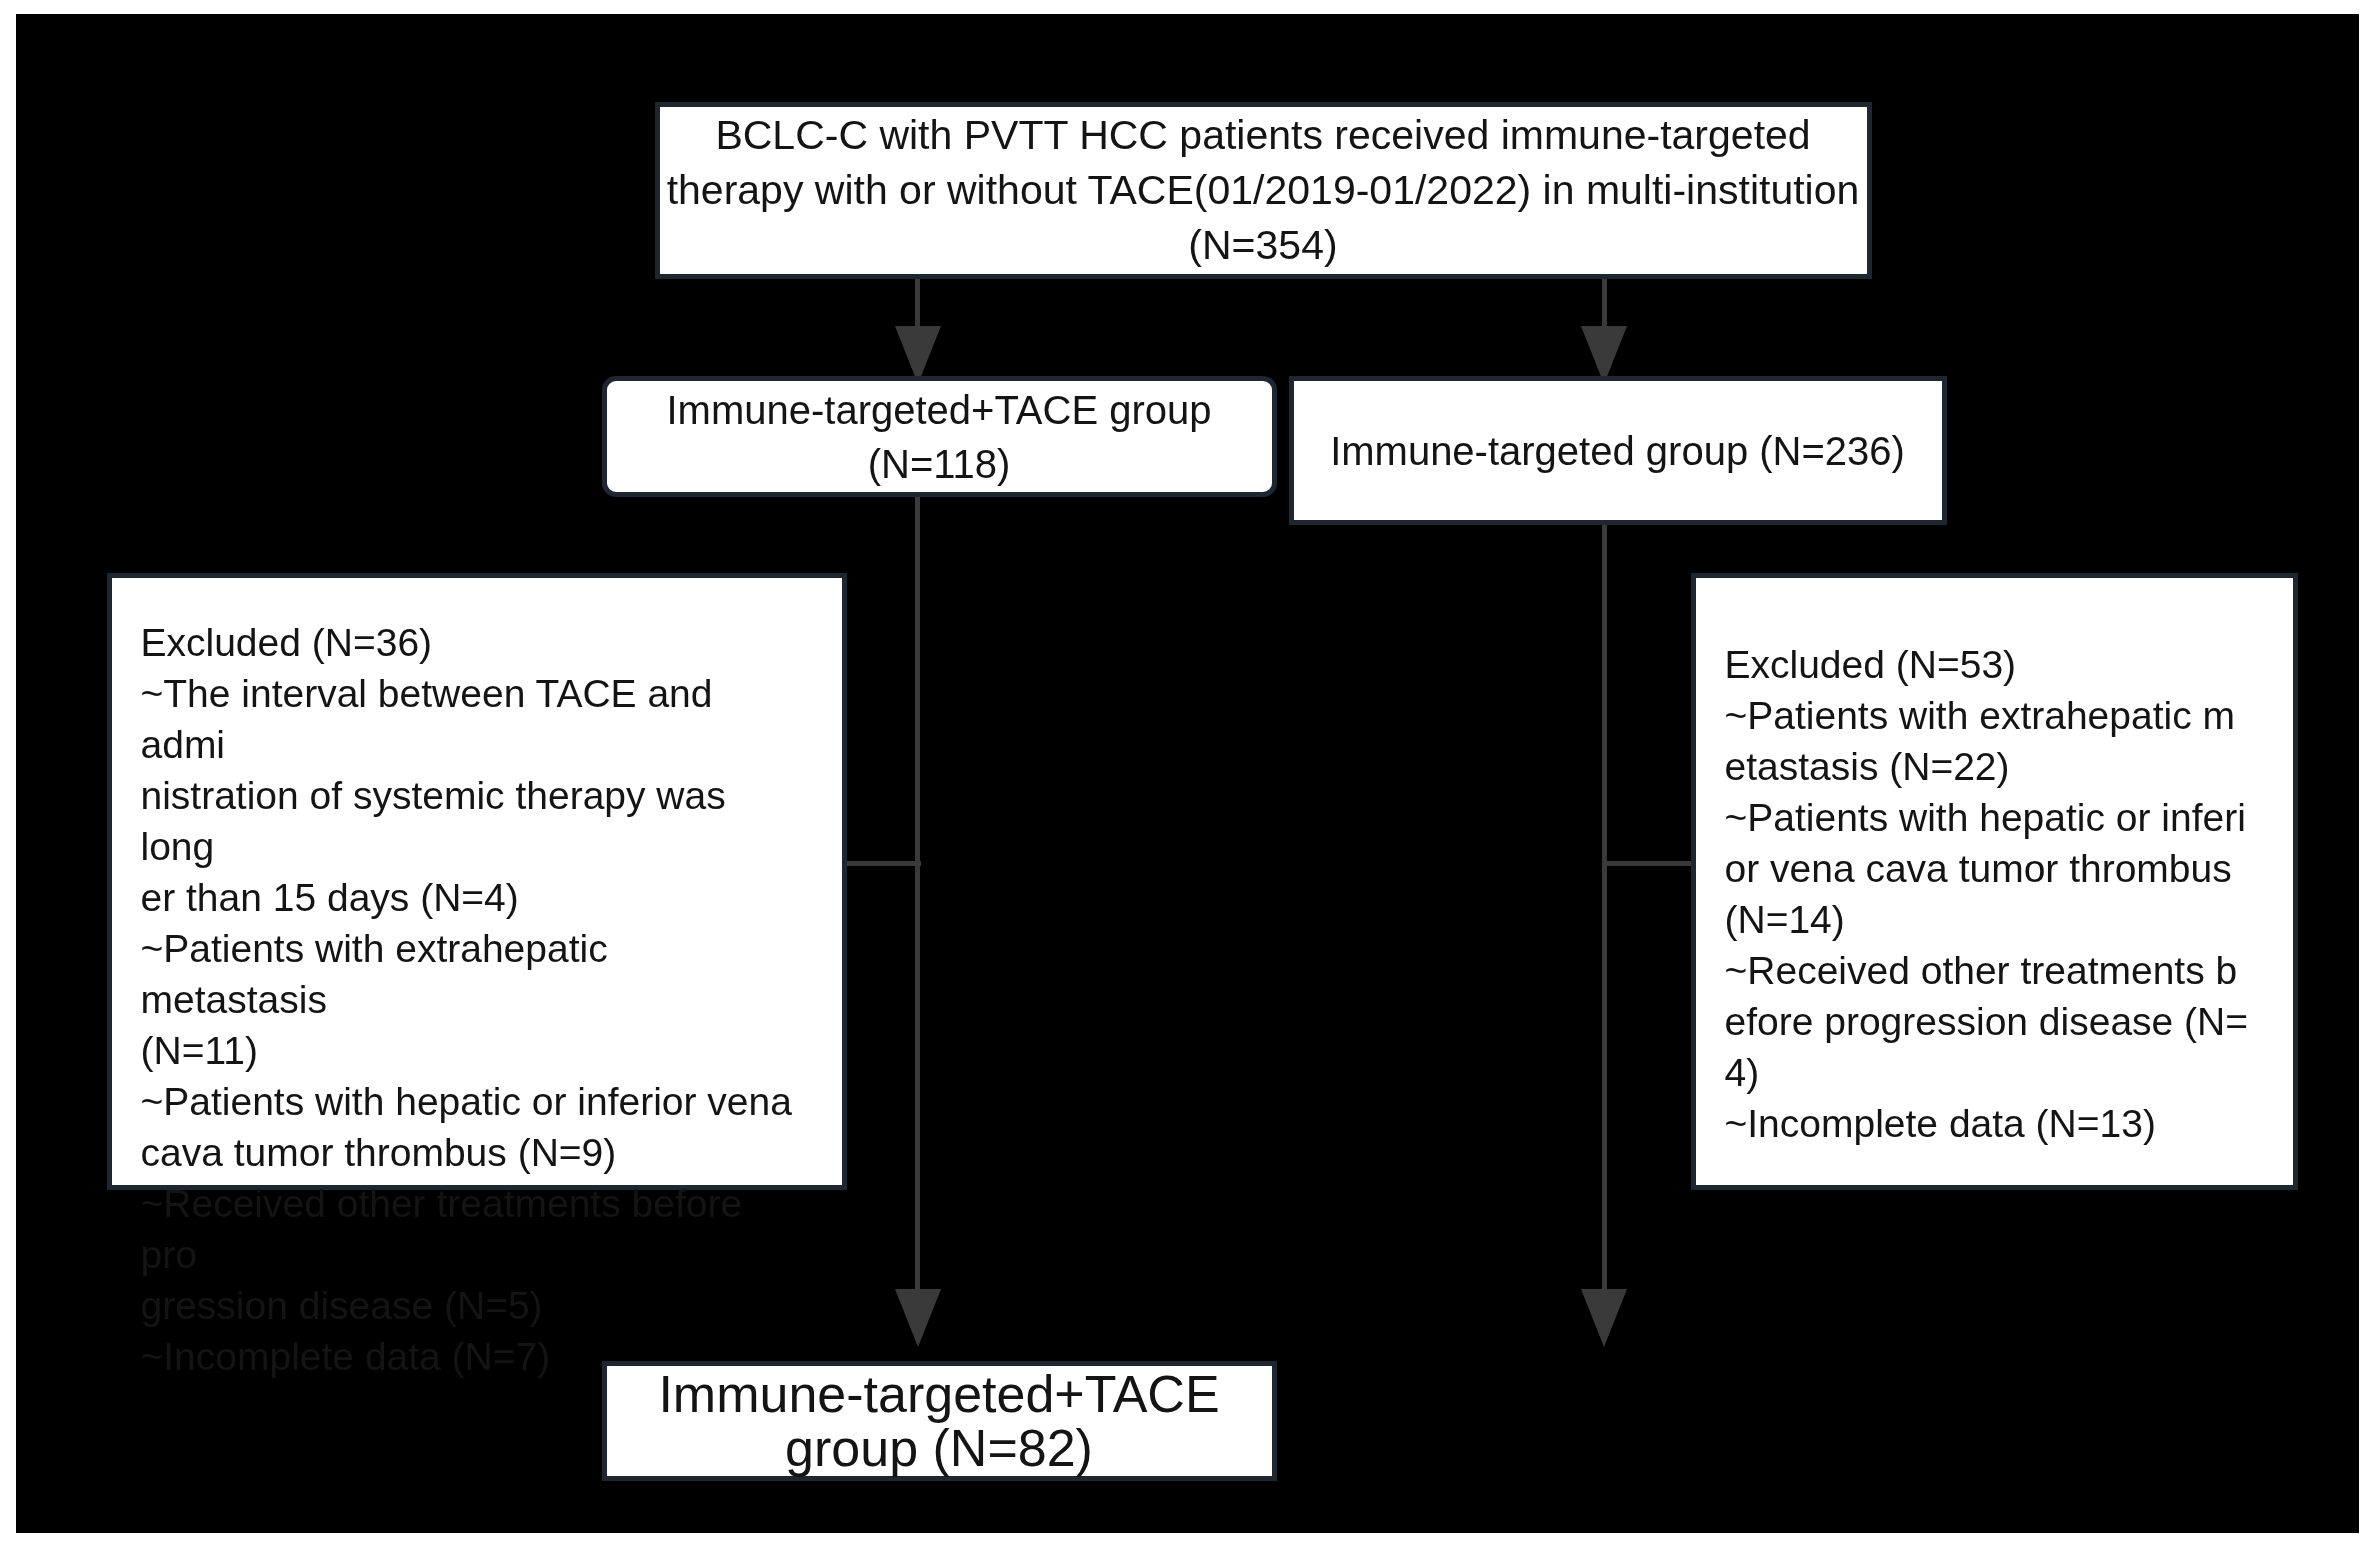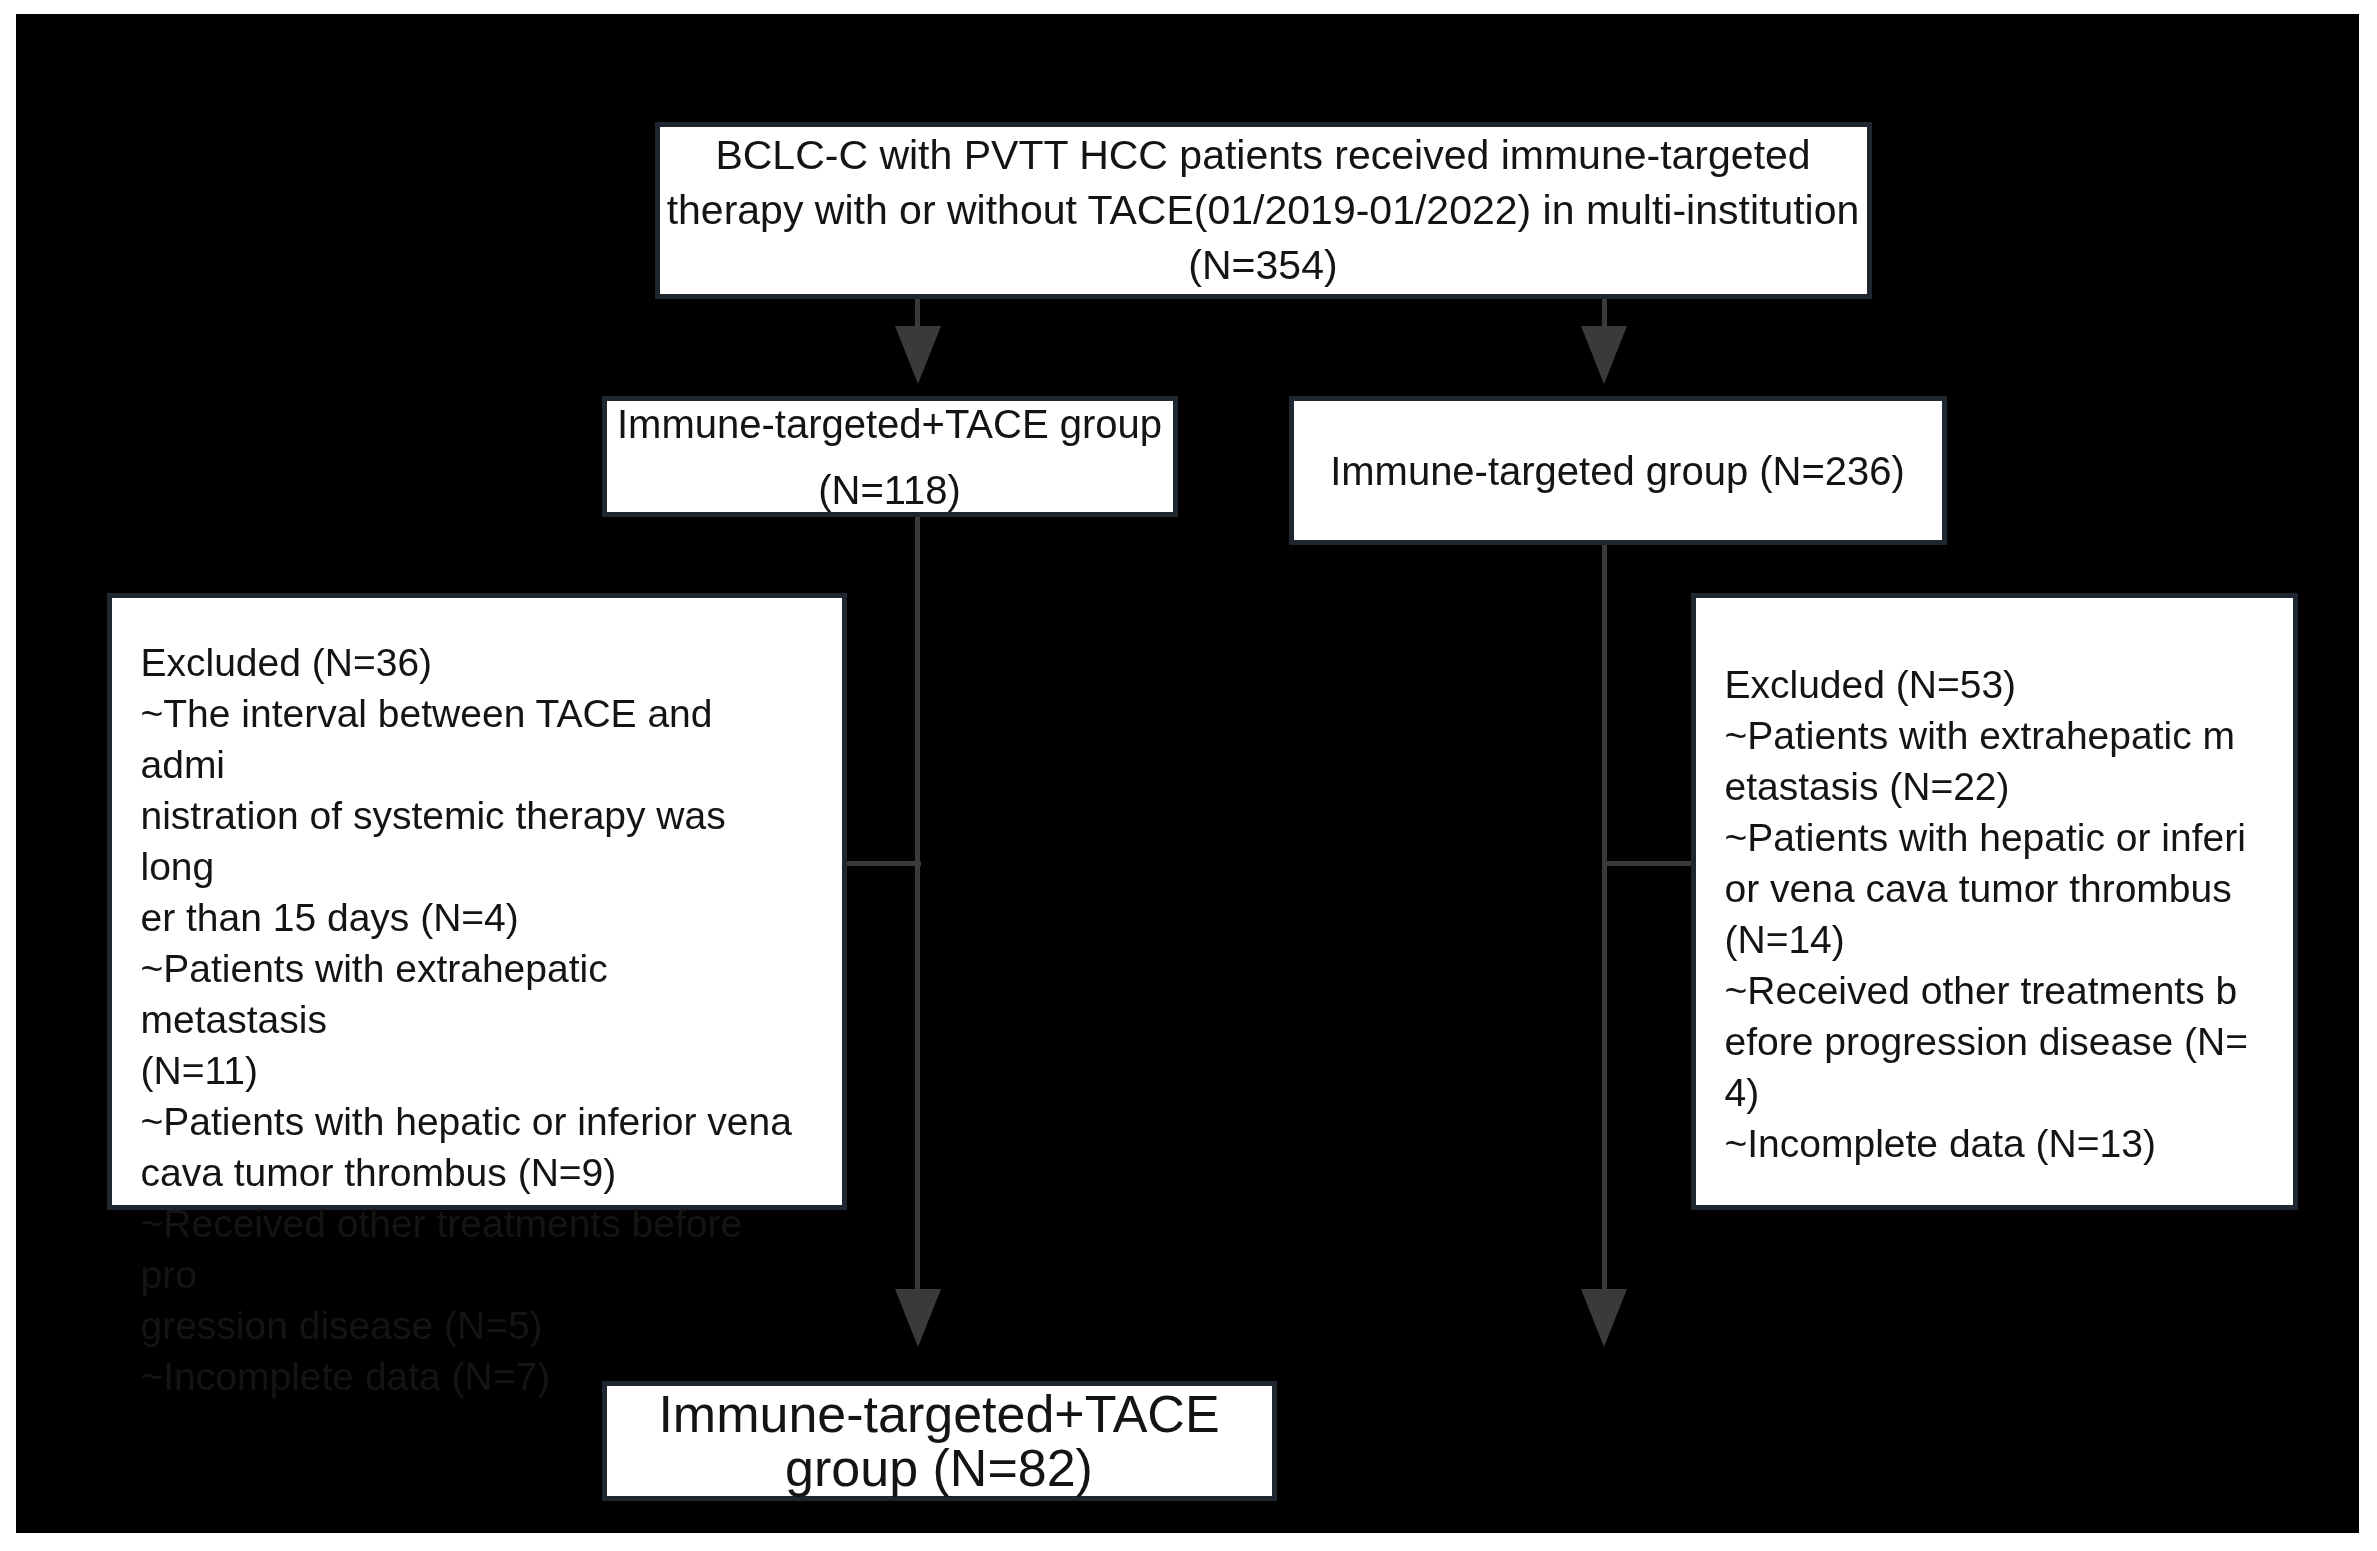--- a/index.html
+++ b/index.html
@@ -28,21 +28,20 @@
   }
   
   .box {
     position: absolute;
     background: #ffffff;
     border: 5px solid #1e2630;
     box-sizing: border-box;
     color: #141414;
     font-family: "Liberation Sans", sans-serif;
     z-index: 5;
-    margin-top: 20px;
   }
   .box .txt {
     display: block;
     white-space: pre-line;
   }
   .box.centered {
     display: flex;
     align-items: center;
     justify-content: center;
     text-align: center;
@@ -62,24 +61,25 @@
     left: 639px;
     top: 88px;
     width: 1217px;
     height: 177px;
     font-size: 41px;
     line-height: 55px;
   }
   #box-itt {
     left: 586px;
     top: 362px;
-    width: 576px;
+    width: 675px;
     height: 121px;
     font-size: 40px;
-    line-height: 66px;
+    line-height: 54px;
+    border-radius: 14px;
   }
   #box-it {
     left: 1273px;
     top: 362px;
     width: 658px;
     height: 149px;
     font-size: 40px;
     line-height: 54px;
   }
   #box-excl-left {

